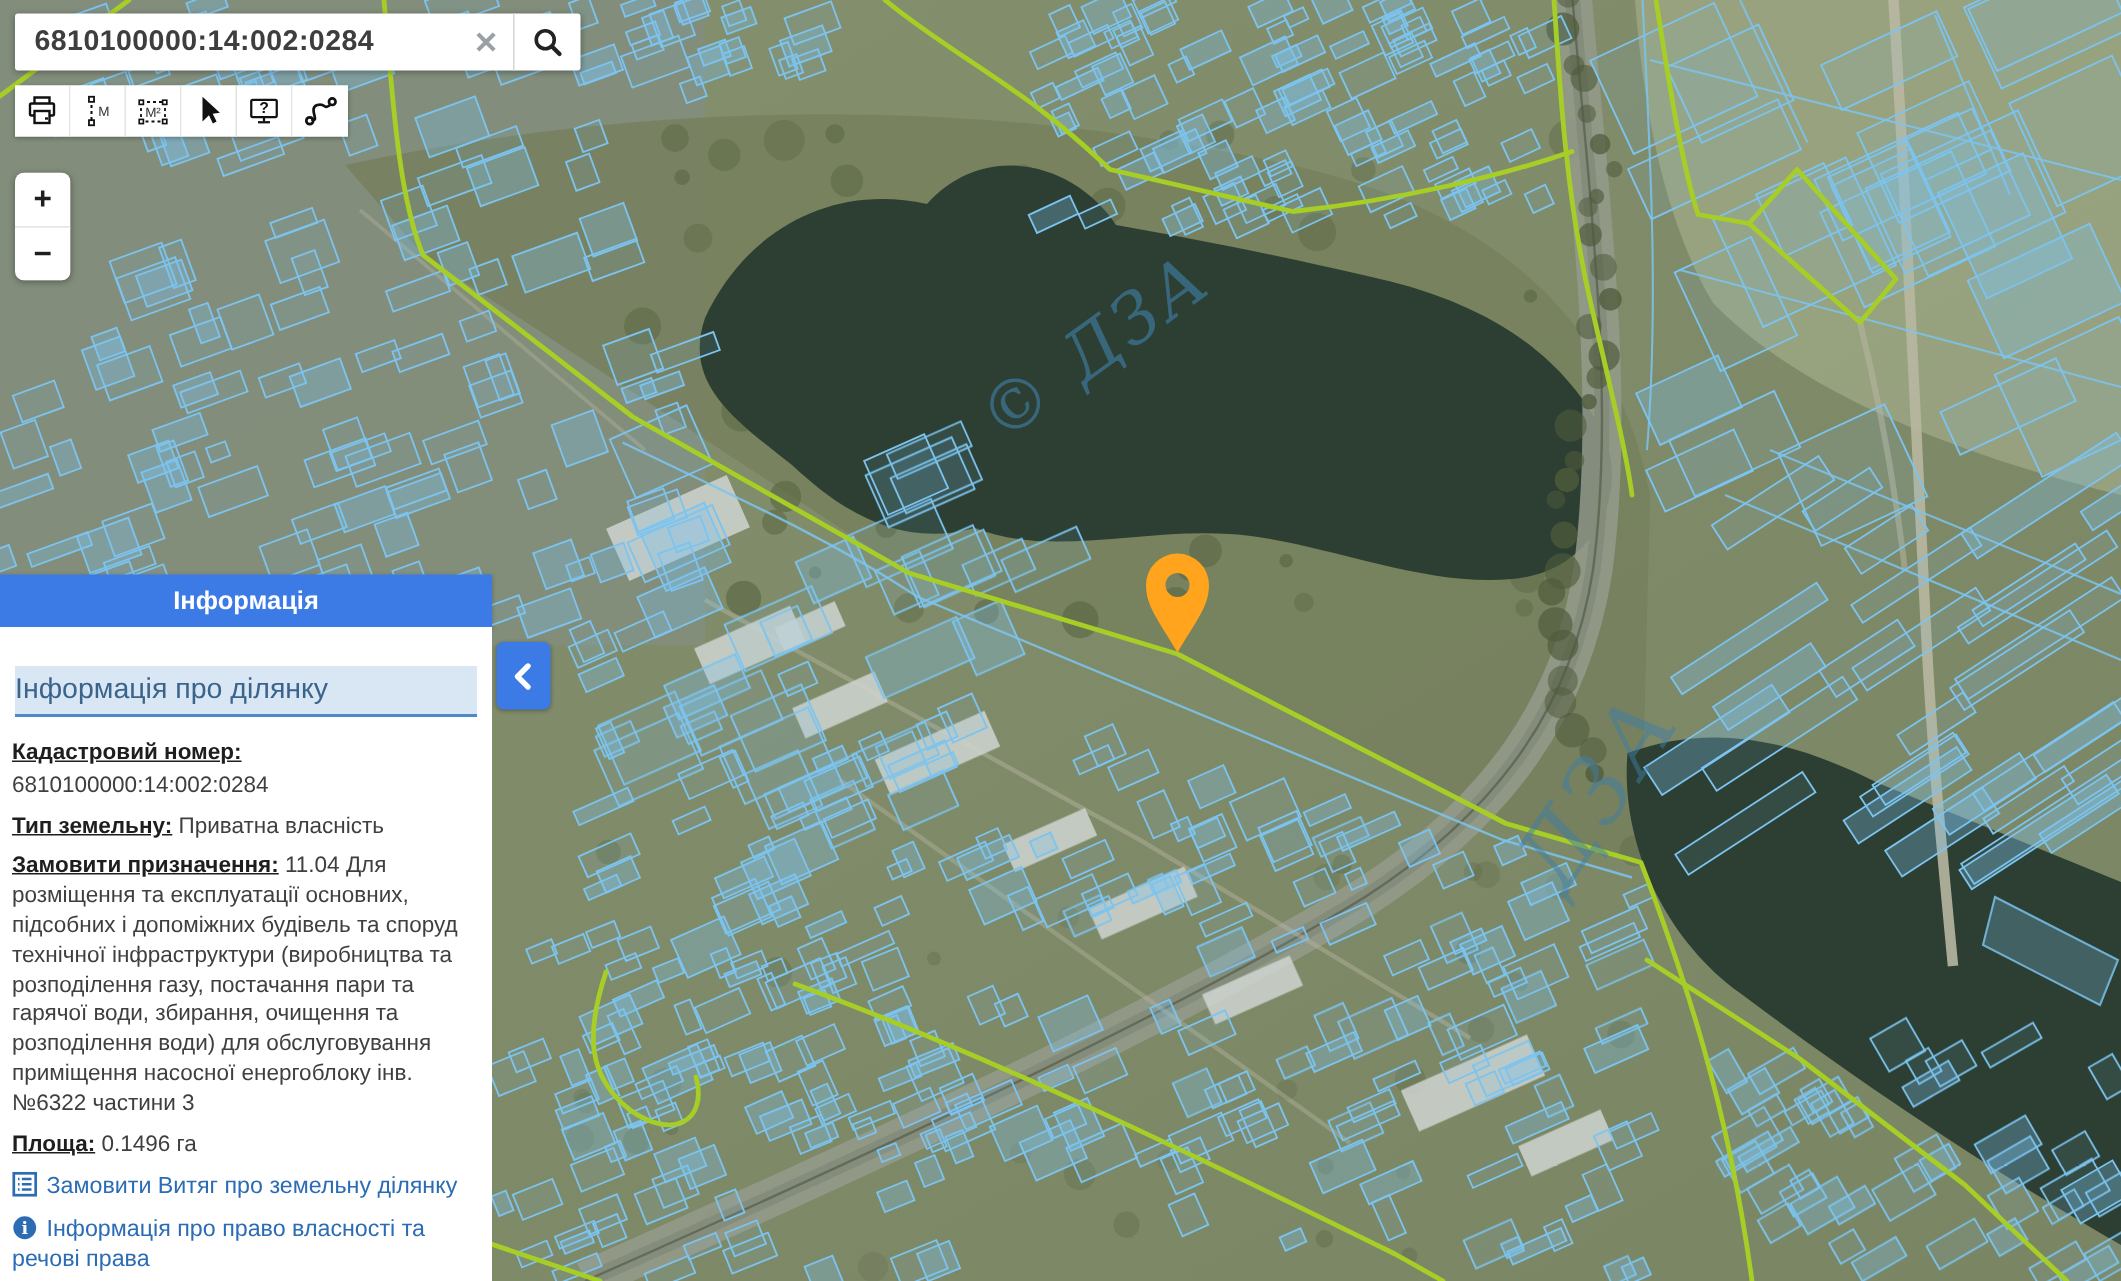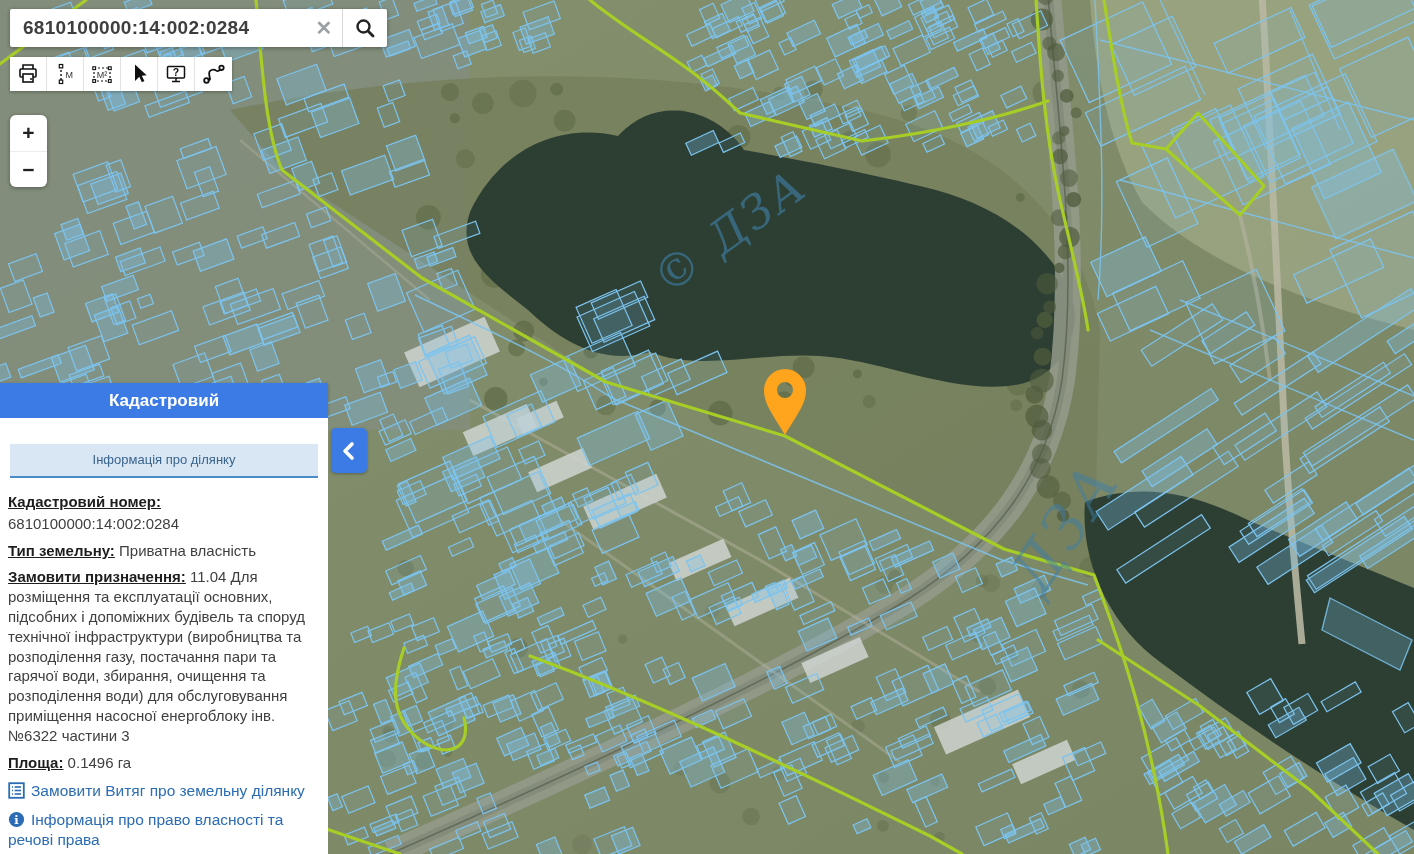--- a/index.html
+++ b/index.html
@@ -35,21 +35,21 @@
   .zbtn + .zbtn{border-top:1px solid #ececec;}
 
   
   .panel-title{position:absolute;left:0;top:383px;width:328px;height:35px;
     background:var(--accent);color:#fff;font-size:17px;font-weight:bold;
     display:flex;align-items:center;justify-content:center;z-index:20;
     box-shadow:0 1px 3px rgba(0,0,0,.25);}
   .panel-body{position:absolute;left:0;top:418px;width:328px;height:436px;
     background:#fff;z-index:20;box-sizing:border-box;padding:6px 8px;overflow:hidden;}
   .tab{margin:20px 2px 14px;background:#d9e7f5;border-bottom:2px solid #4d8ac8;
-    color:#3a648c;font-size:13px;height:32px;line-height:32px;text-align:center;cursor:pointer;}
+    color:#3a648c;font-size:19px;height:32px;line-height:32px;text-align:left;cursor:pointer;}
   .field{margin:0 0 7px;font-size:15px;line-height:1.32;color:#3f3f3f;}
   .field b{color:#1e1e1e;text-decoration:underline;}
   .field.block b{display:block;margin-bottom:2px;}
   .links a{display:block;color:var(--link);font-size:15.5px;line-height:1.28;
     margin:9px 0;text-decoration:none;cursor:pointer;}
   .links a svg{vertical-align:-3px;margin-right:6px;}
 
   .collapse-btn{position:absolute;left:331px;top:428px;width:36px;height:45px;
     background:var(--accent);border:0;border-radius:5px;cursor:pointer;z-index:25;
     display:flex;align-items:center;justify-content:center;box-shadow:0 1px 3px rgba(0,0,0,.3);}
@@ -962,21 +962,21 @@
         <circle cx="4.5" cy="18.5" r="2.3"></circle>
       </svg>
     </button>
   </div>
 
   <div class="zoomctl">
     <button class="zbtn">+</button>
     <button class="zbtn">−</button>
   </div>
 
-  <div class="panel-title">Кадастровий</div>
+  <div class="panel-title">Інформація</div>
 
   <div class="panel-body">
     <div class="tab">Інформація про ділянку</div>
     <div id="fields">
         <p class="field block"><b>Кадастровий номер:</b><span>6810100000:14:002:0284</span></p>
         <p class="field"><b>Тип земельну:</b><span> Приватна власність</span></p>
         <p class="field"><b>Замовити призначення:</b><span> 11.04 Для розміщення та експлуатації основних, підсобних і допоміжних будівель та споруд технічної інфраструктури (виробництва та розподілення газу, постачання пари та гарячої води, збирання, очищення та розподілення води) для обслуговування приміщення насосної енергоблоку інв. №6322 частини 3</span></p>
         <p class="field"><b>Площа:</b><span> 0.1496 га</span></p>
       </div>
     <div id="links" class="links">

